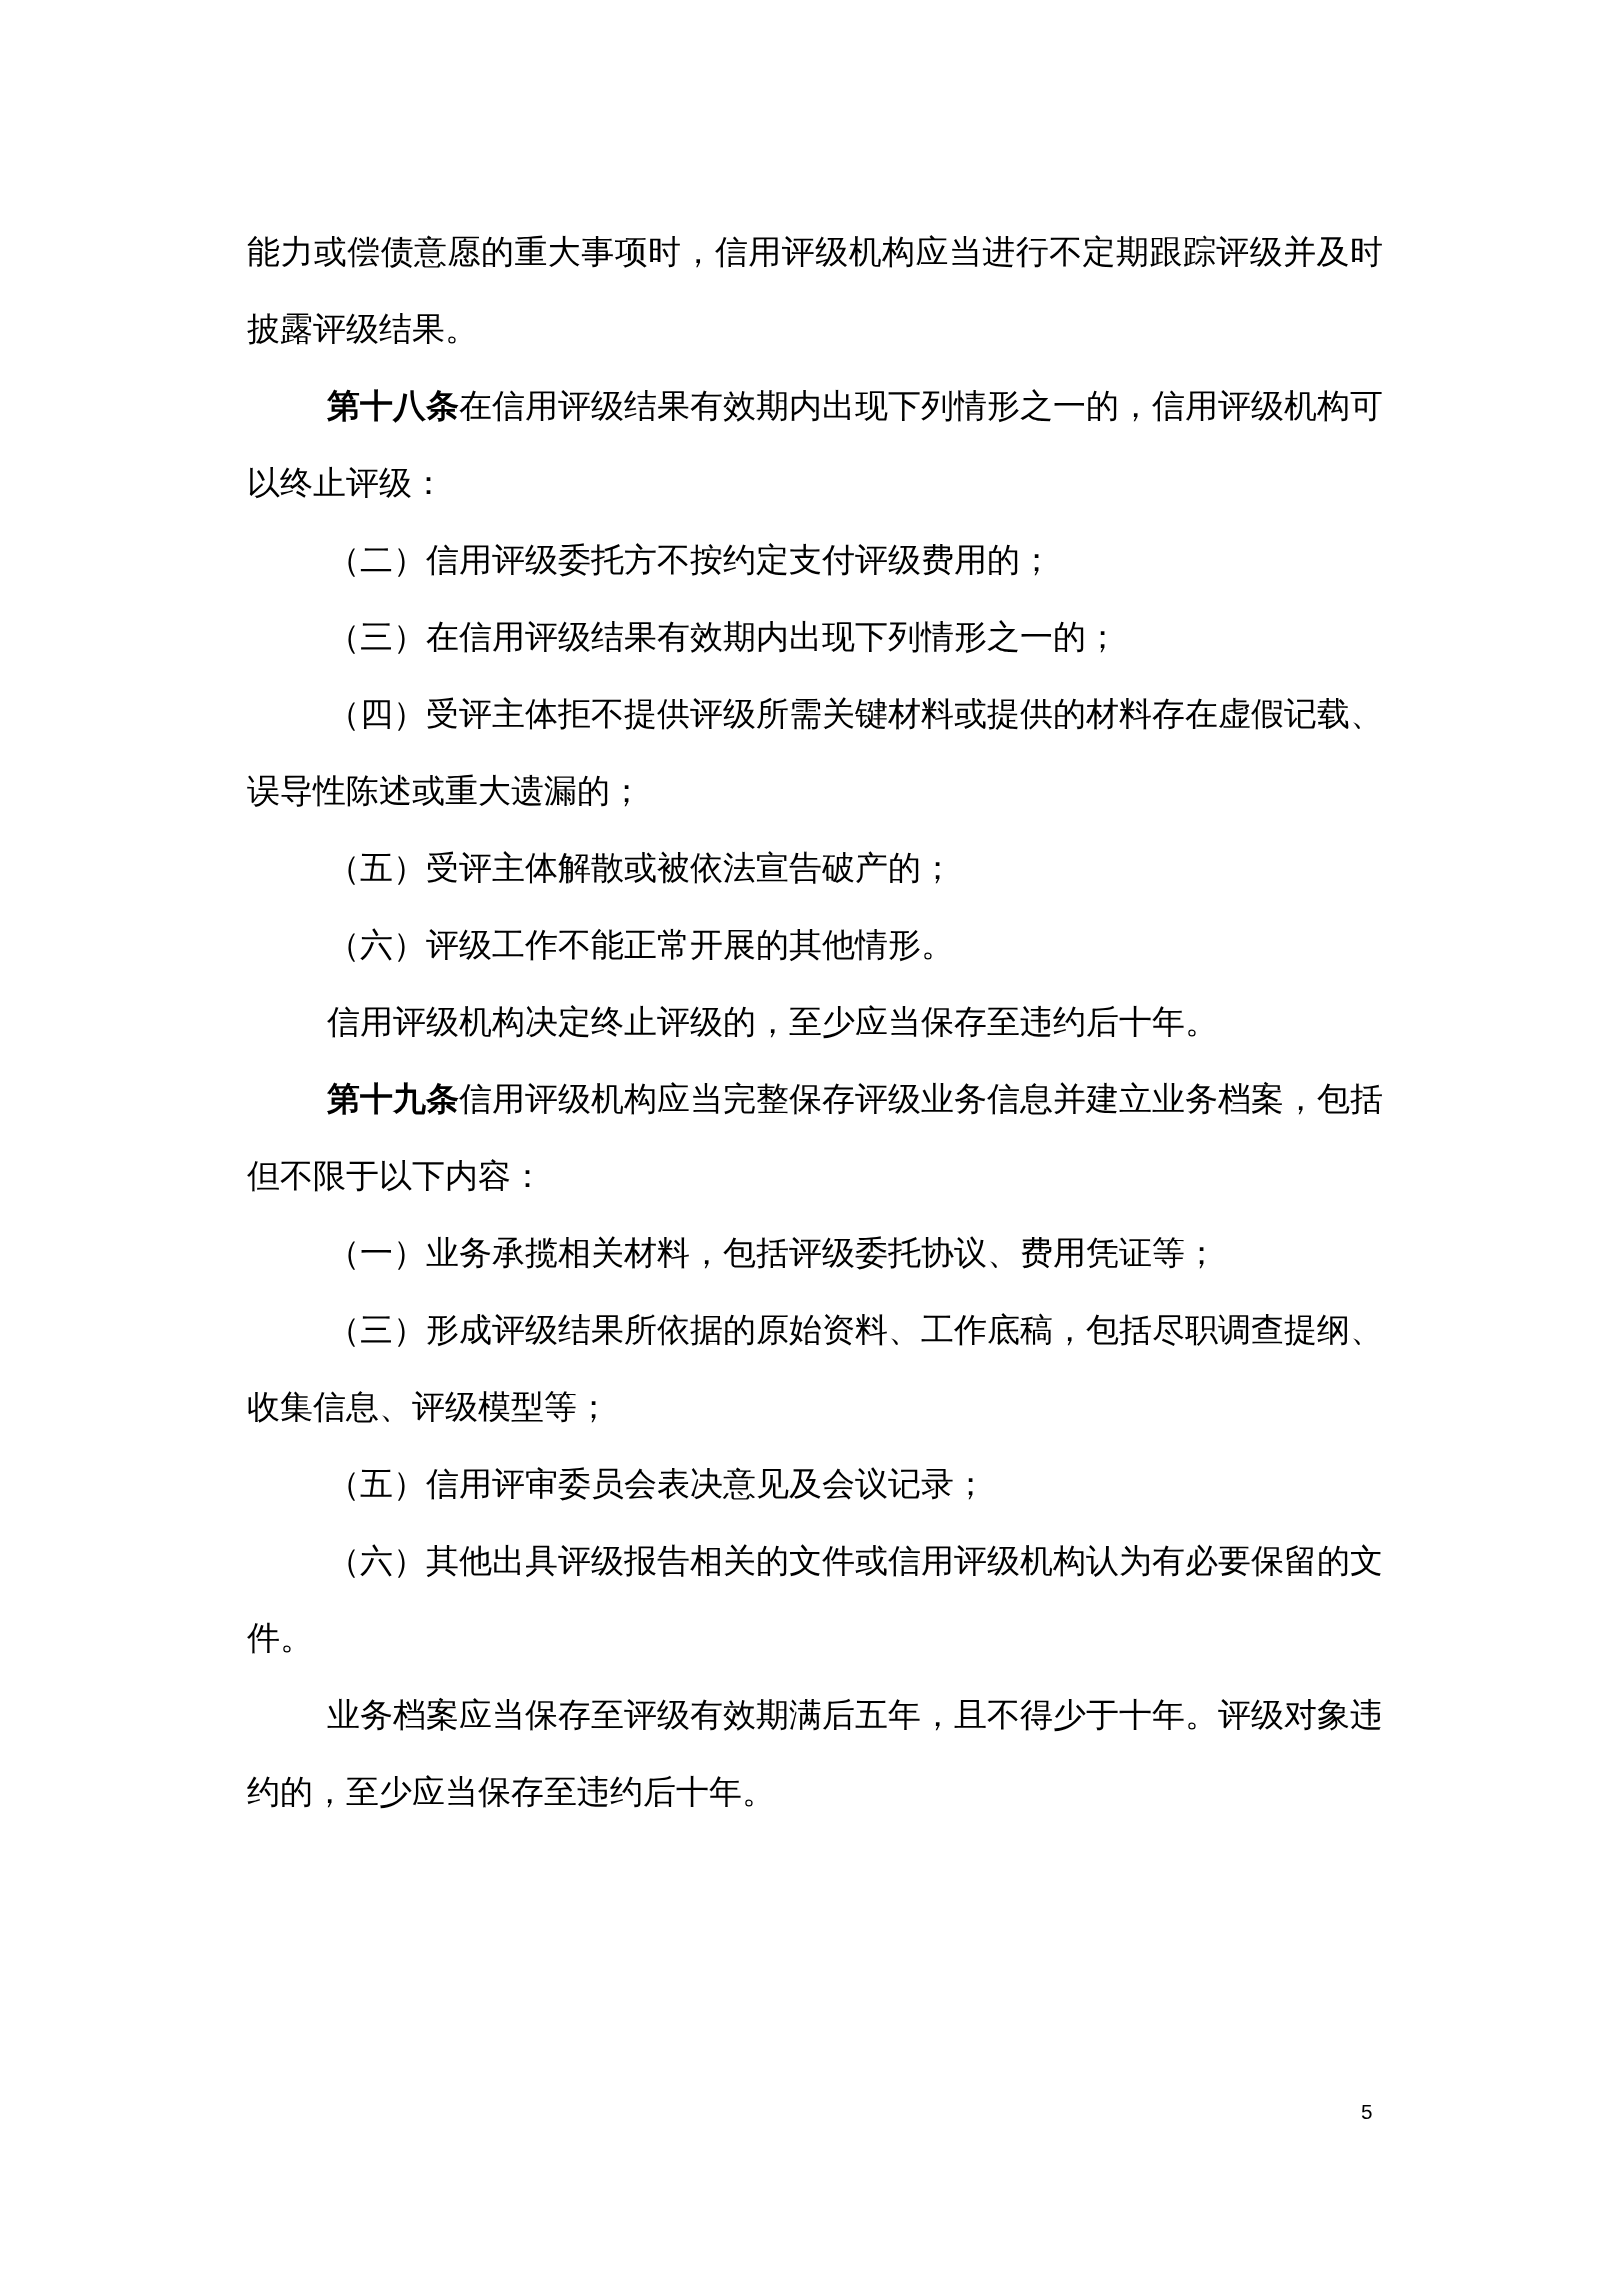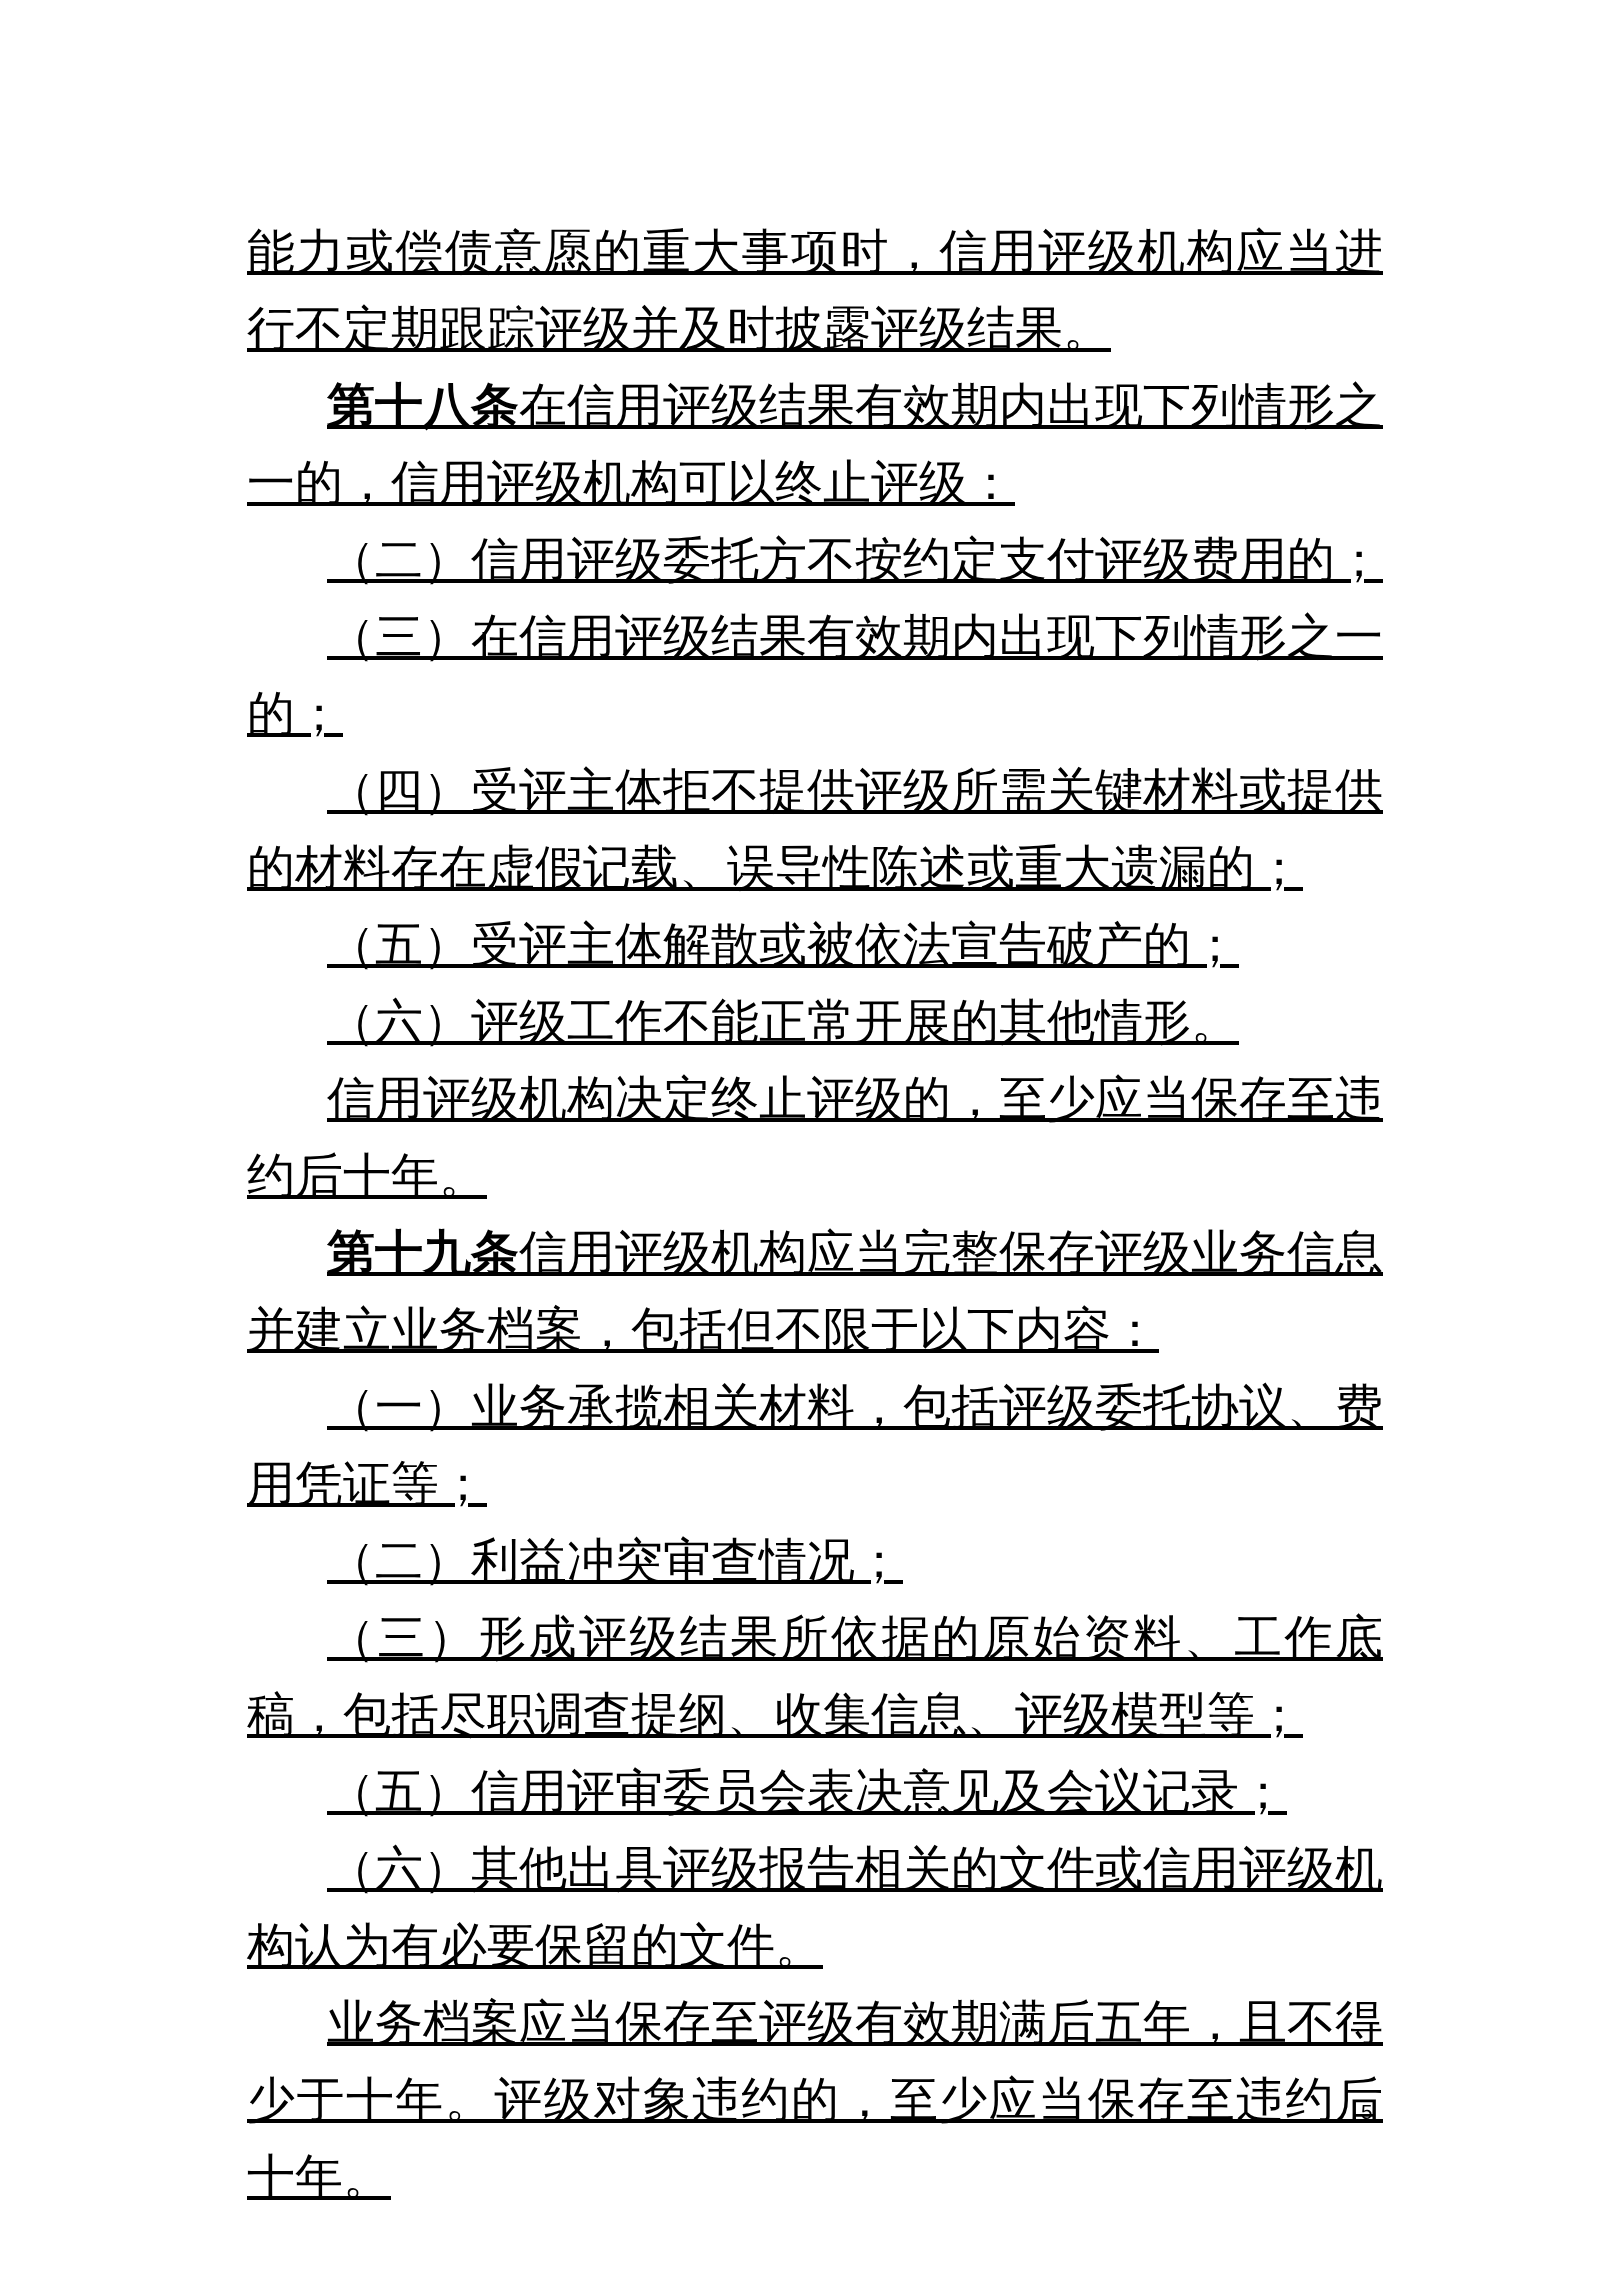--- a/index.html
+++ b/index.html
@@ -1,21 +1,21 @@
 <!DOCTYPE html>
 <html style="font-size:9.2px"><head>
 <meta charset="utf-8">
 <style>
   html, body { margin: 0; padding: 0; background: #ffffff; }
   body { width: 1623px; height: 2295px; position: relative; overflow: hidden; }
   .page {
     position: absolute; left: 247px; top: 213px; width: 1136px;
     font-family: "DejaVu Sans", "Liberation Sans", sans-serif;
-    font-size: 48px; line-height: 77px; color: #000000;
-    text-align: justify; text-justify: inter-character; text-decoration: underline;
+    font-size: 33px; line-height: 77px; color: #000000;
+    text-align: justify; text-justify: inter-character;
   }
   .page p { margin: 0; padding: 0; }
   .indent { text-indent: 80px; }
   .article-no { font-weight: bold; }
   .page-number {
     position: absolute; left: 1361px; top: 2100px;
     font-family: "Liberation Sans", "DejaVu Sans", sans-serif;
     font-size: 20.7px; color: #000000;
   }
 </style>
@@ -28,21 +28,20 @@
   <p class="indent"><span class="article-no">第十八条</span><span>在信用评级结果有效期内出现下列情形之一的，信用评级机构可以终止评级：</span></p>
   <p class="indent">（二）信用评级委托方不按约定支付评级费用的；</p>
   <p class="indent">（三）在信用评级结果有效期内出现下列情形之一的；</p>
   <p class="indent">（四）受评主体拒不提供评级所需关键材料或提供的材料存在虚假记载、误导性陈述或重大遗漏的；</p>
   <p class="indent">（五）受评主体解散或被依法宣告破产的；</p>
   <p class="indent">（六）评级工作不能正常开展的其他情形。</p>
   <p class="indent">信用评级机构决定终止评级的，至少应当保存至违约后十年。</p>
 
   <p class="indent"><span class="article-no">第十九条</span><span>信用评级机构应当完整保存评级业务信息并建立业务档案，包括但不限于以下内容：</span></p>
   <p class="indent">（一）业务承揽相关材料，包括评级委托协议、费用凭证等；</p>
-  <p class="indent">（二）利益冲突审查情况；</p>
   <p class="indent">（三）形成评级结果所依据的原始资料、工作底稿，包括尽职调查提纲、收集信息、评级模型等；</p>
   <p class="indent">（五）信用评审委员会表决意见及会议记录；</p>
   <p class="indent">（六）其他出具评级报告相关的文件或信用评级机构认为有必要保留的文件。</p>
   <p class="indent">业务档案应当保存至评级有效期满后五年，且不得少于十年。评级对象违约的，至少应当保存至违约后十年。</p>
 </div>
 
 <div class="page-number">5</div>
 
 
 </body></html>

